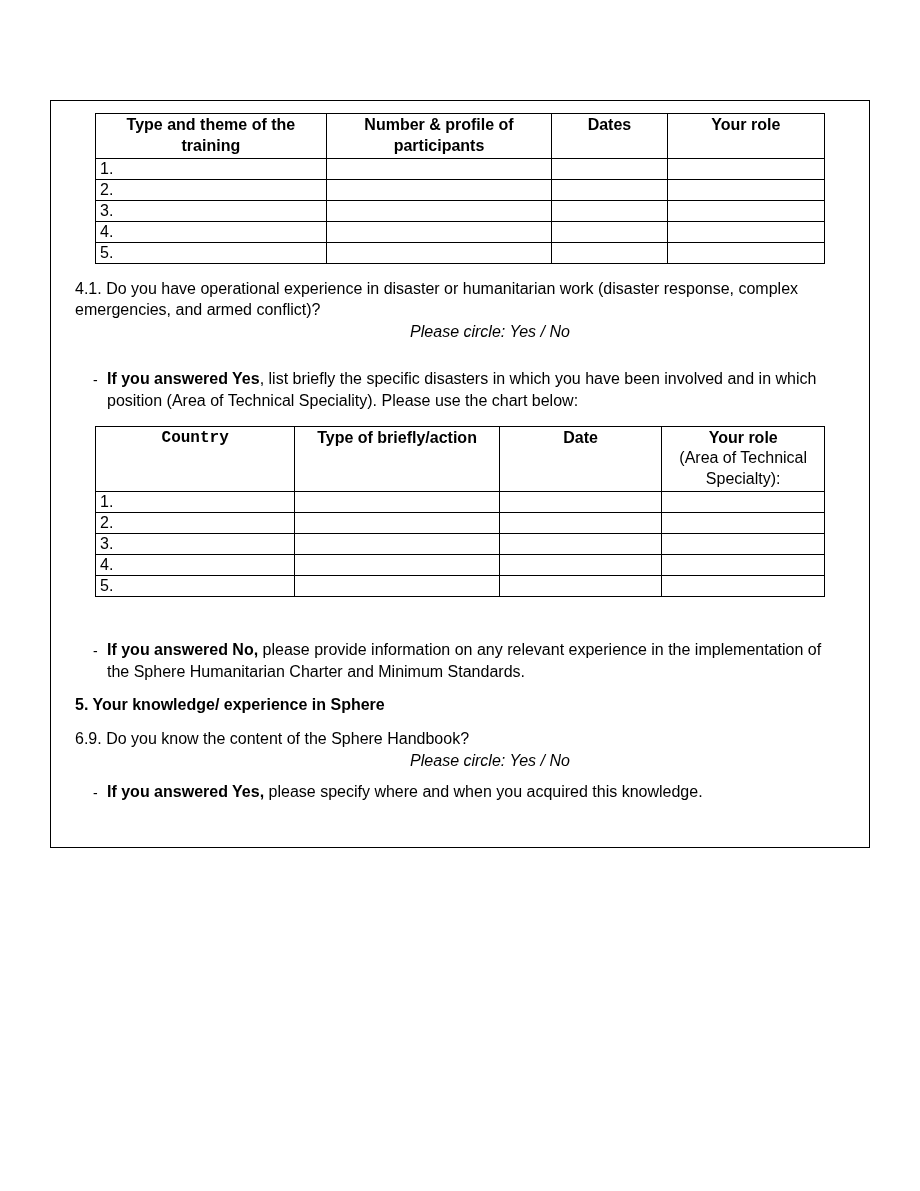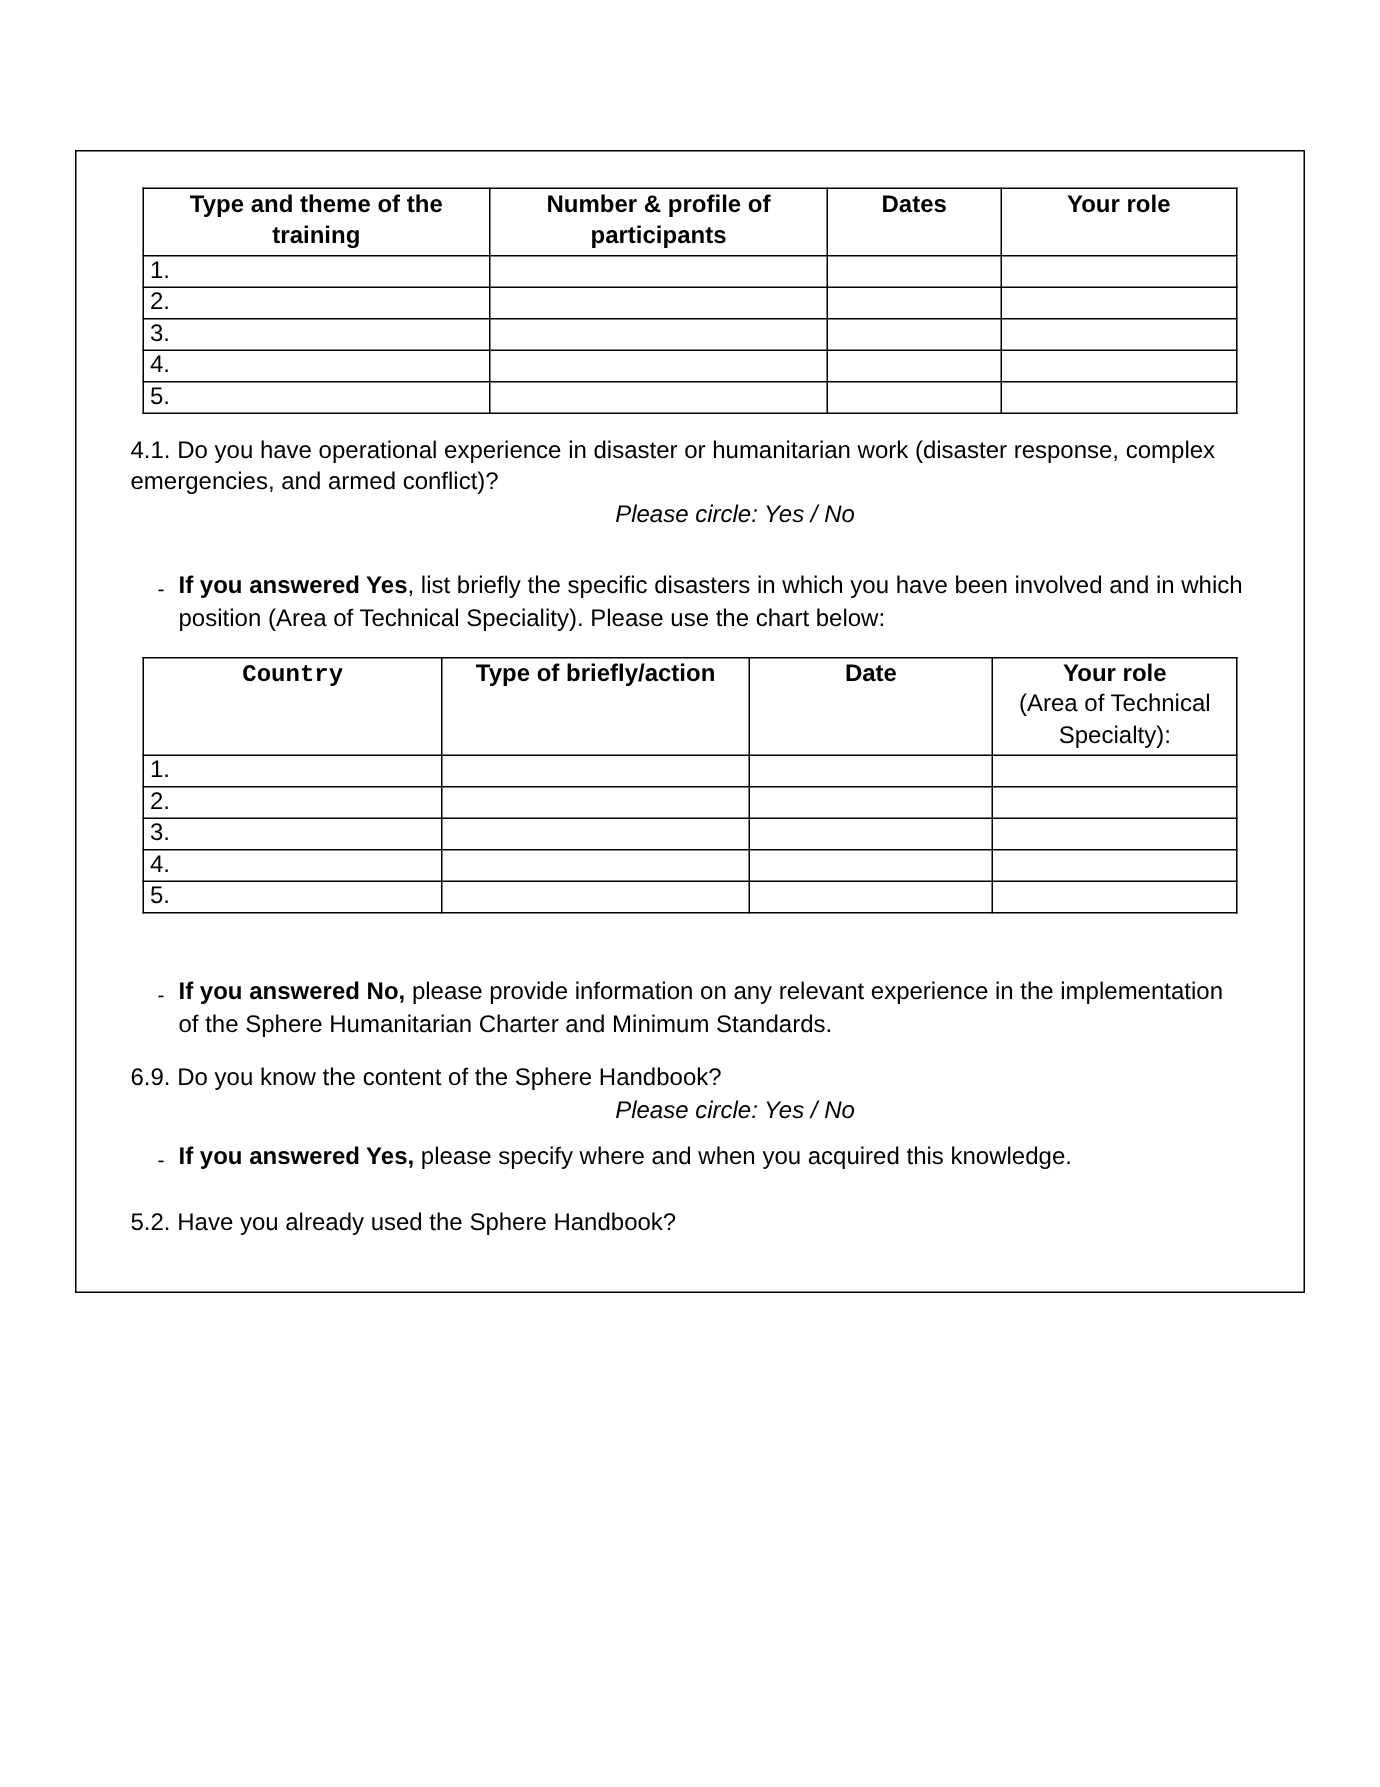--- a/index.html
+++ b/index.html
@@ -11,21 +11,21 @@
       font-family: Verdana, Geneva, sans-serif;
       font-size: 16px;
       background: #fff;
       color: #000;
       width: 920px;
       height: 1191px;
     }
     .page-frame {
       border: 1px solid #000;
       margin: 100px 50px 50px 50px;
-      padding: 16px;
+      padding: 4px;
     }
     .content {
       padding: 8px 20px 18px 20px;
     }
     table.grid {
       border-collapse: collapse;
       width: 730px;
       margin: 0 auto 14px auto;
     }
     table.grid th, table.grid td {
@@ -200,31 +200,29 @@
 
     <div style="height:22px"></div>
 
     <div class="dash-row">
       <div class="dash">-</div>
       <div class="dash-body">
         <b>If you answered No,</b><span> please provide information on any relevant experience in the implementation of the Sphere Humanitarian Charter and Minimum Standards.</span>
       </div>
     </div>
 
+    <div class="section-heading">5. Your knowledge/ experience in Sphere</div>
 
     <div class="question" style="margin-bottom:10px">
       <span class="qnum">6.9.</span><span> Do you know the content of the Sphere Handbook?</span>
       <div class="indent-block italic">Please circle: Yes / No</div>
     </div>
 
     <div class="dash-row" style="margin-bottom:22px">
       <div class="dash">-</div>
       <div class="dash-body">
         <b>If you answered Yes,</b><span> please specify where and when you acquired this knowledge.</span>
       </div>
     </div>
 
-    <div class="question" style="margin-bottom:0">
-      <span class="qnum">5.2.</span><span> Have you already used the Sphere Handbook?</span>
-    </div>
 
   </div>
 </div>
 
 </body></html>

